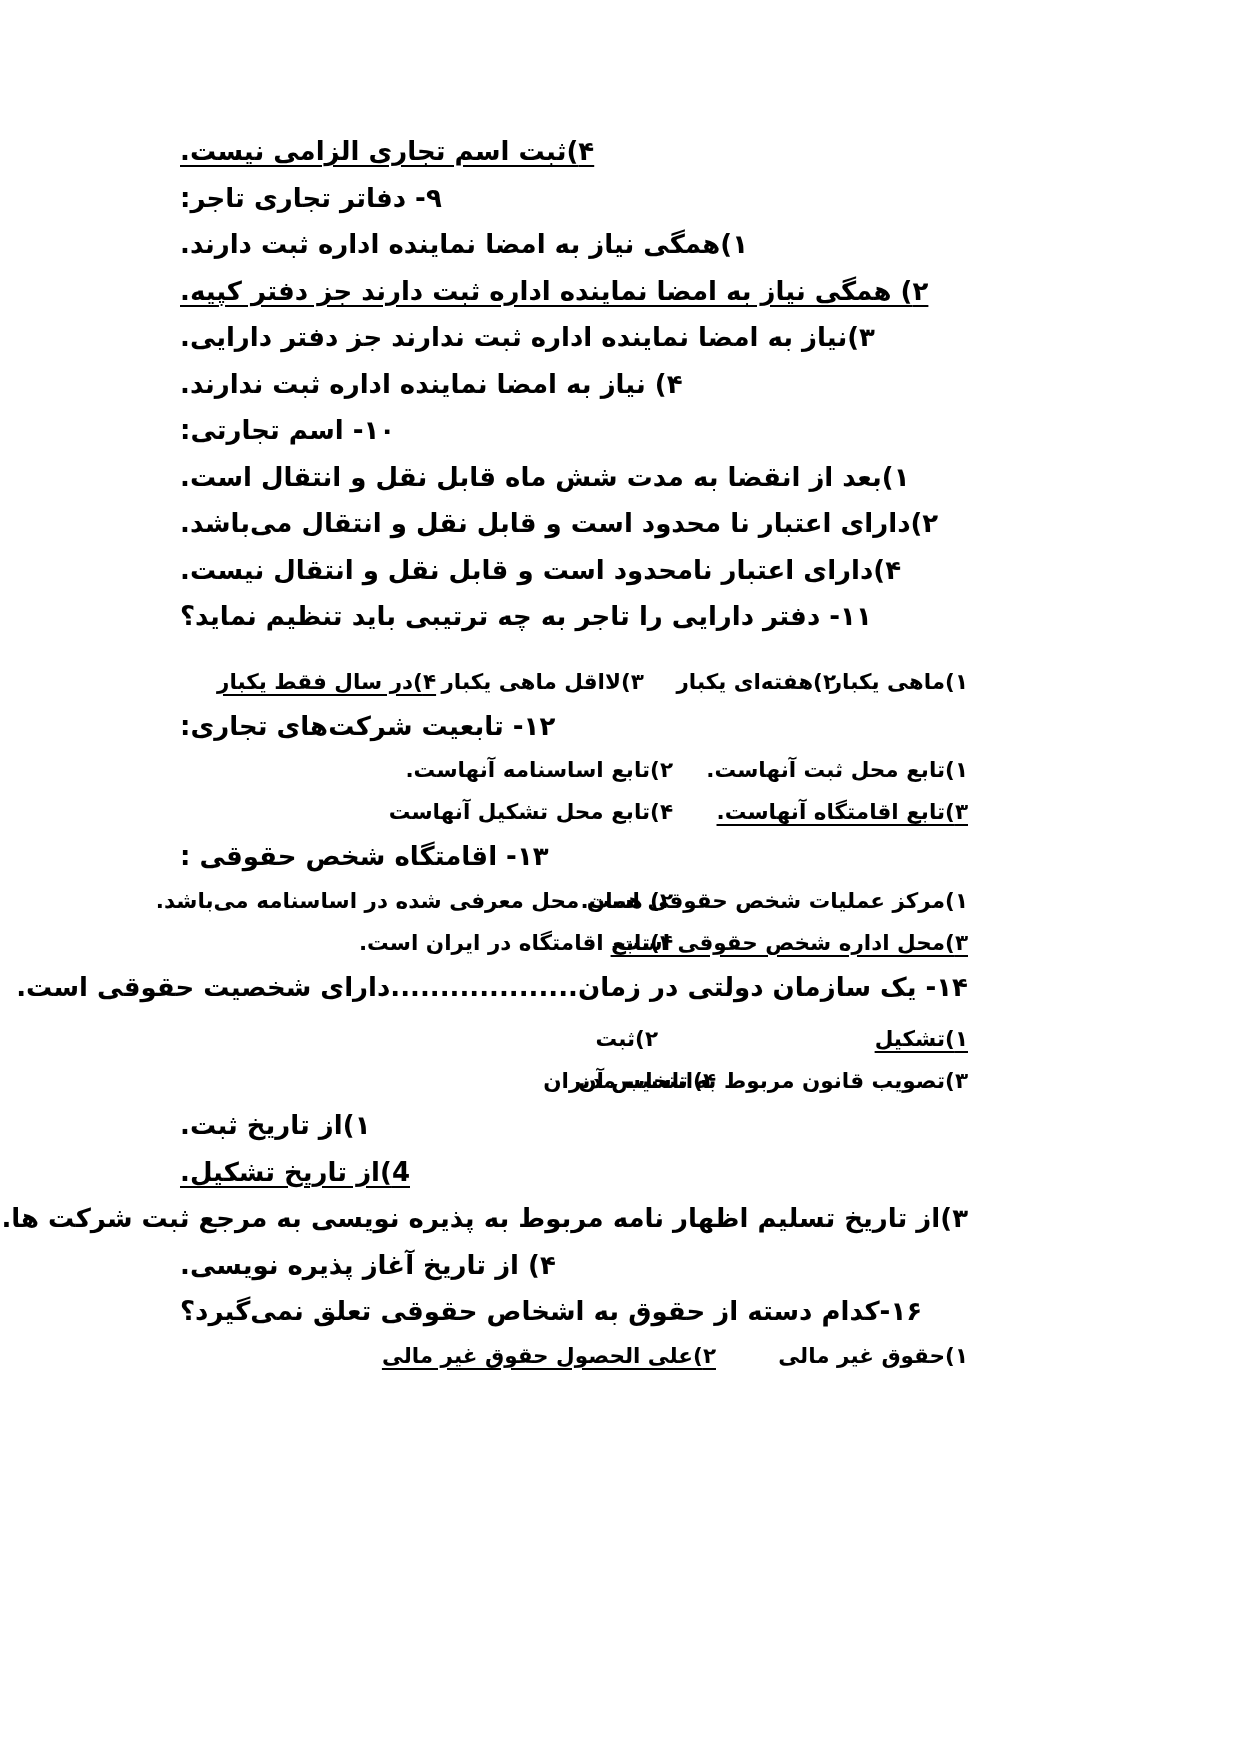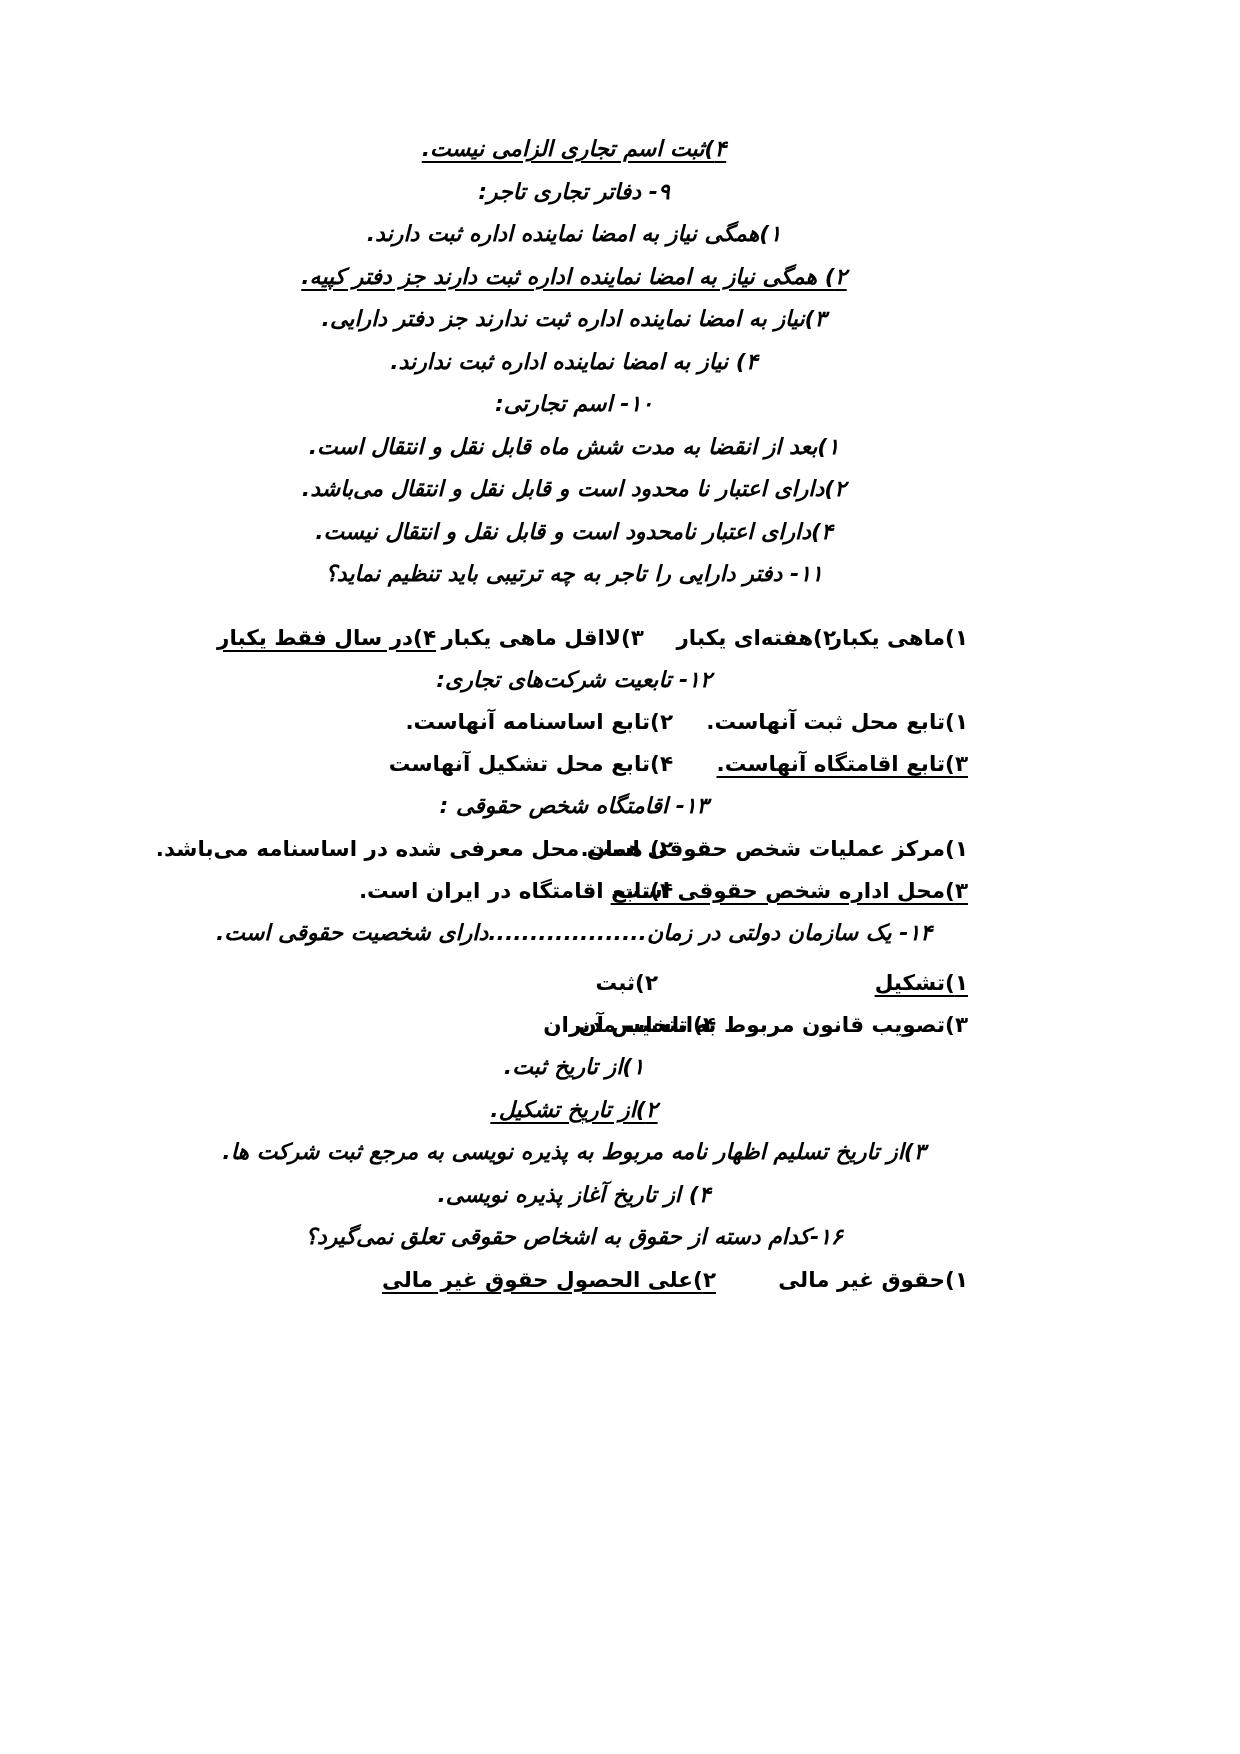--- a/index.html
+++ b/index.html
@@ -19,28 +19,27 @@
   .page {
     position: absolute;
     inset: 0;
     background: #ffffff;
     padding: 138px 272px 0 180px;
     box-sizing: border-box;
   }
   .line {
     display: block;
     width: 100%;
-    text-align: center;
-    font-size: 22px;
+    text-align: left;
+    font-size: 26px;
     line-height: 1.0;
     margin: 0 0 20.5px 0;
     white-space: nowrap;
     font-weight: 700;
     letter-spacing: 0;
-    font-style: italic;
   }
   .line.q {
     font-weight: 700;
     margin-top: 20px;
   }
   .line.opt {
     font-weight: 700;
   }
   .u {
     text-decoration: underline;
@@ -127,21 +126,21 @@
   <div class="optrow row2c">
     <span class="cell c1 u">۱)تشکیل</span>
     <span class="cell c2">۲)ثبت</span>
   </div>
   <div class="optrow row2d">
     <span class="cell c1">۳)تصویب قانون مربوط به تاسیس آن</span>
     <span class="cell c2">۴)انتخاب مدیران</span>
   </div>
 
   <div class="line opt">۱)از تاریخ ثبت.</div>
-  <div class="line opt u">۲)از تاریخ تشکیل.</div>
+  <div class="line opt u">4)از تاریخ تشکیل.</div>
   <div class="line opt">۳)از تاریخ تسلیم اظهار نامه مربوط به پذیره نویسی به مرجع ثبت شرکت ها.</div>
   <div class="line opt">۴) از تاریخ آغاز پذیره نویسی.</div>
 
   <div class="line q">۱۶-کدام دسته از حقوق به اشخاص حقوقی تعلق نمی‌گیرد؟</div>
   <div class="optrow row2d">
     <span class="cell c1">۱)حقوق غیر مالی</span>
     <span class="cell c2 u">۲)علی الحصول حقوق غیر مالی</span>
   </div>
 
 </div>

